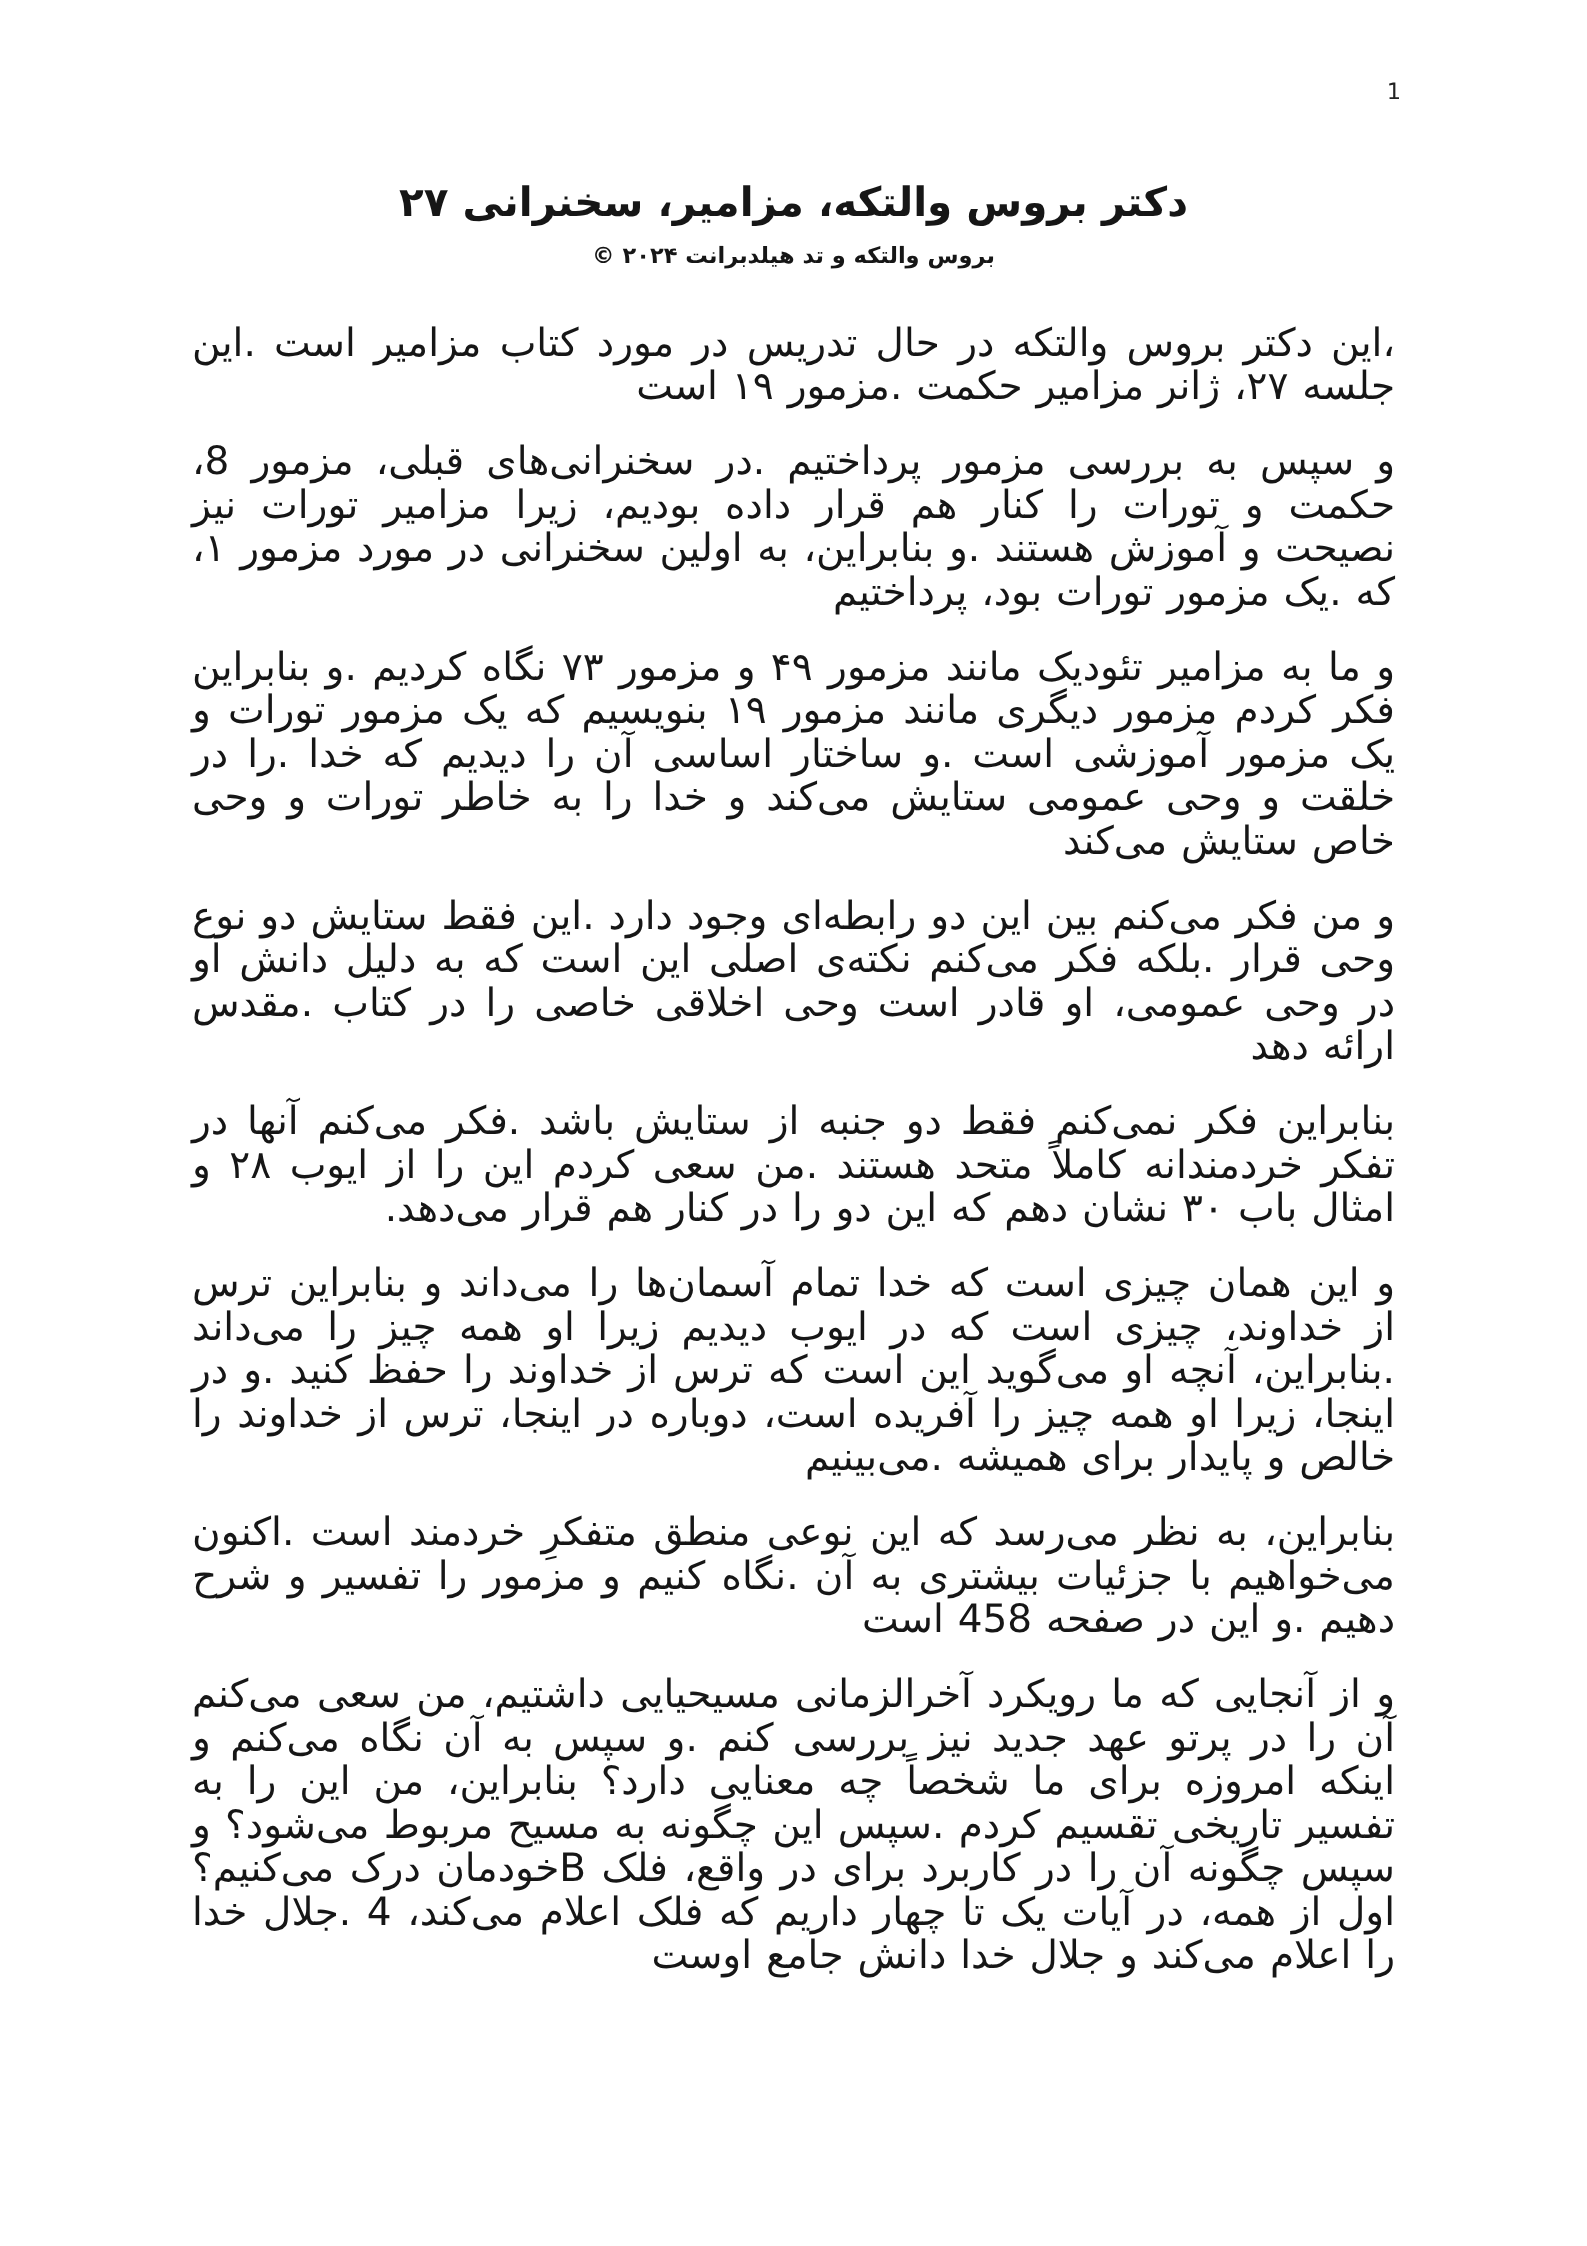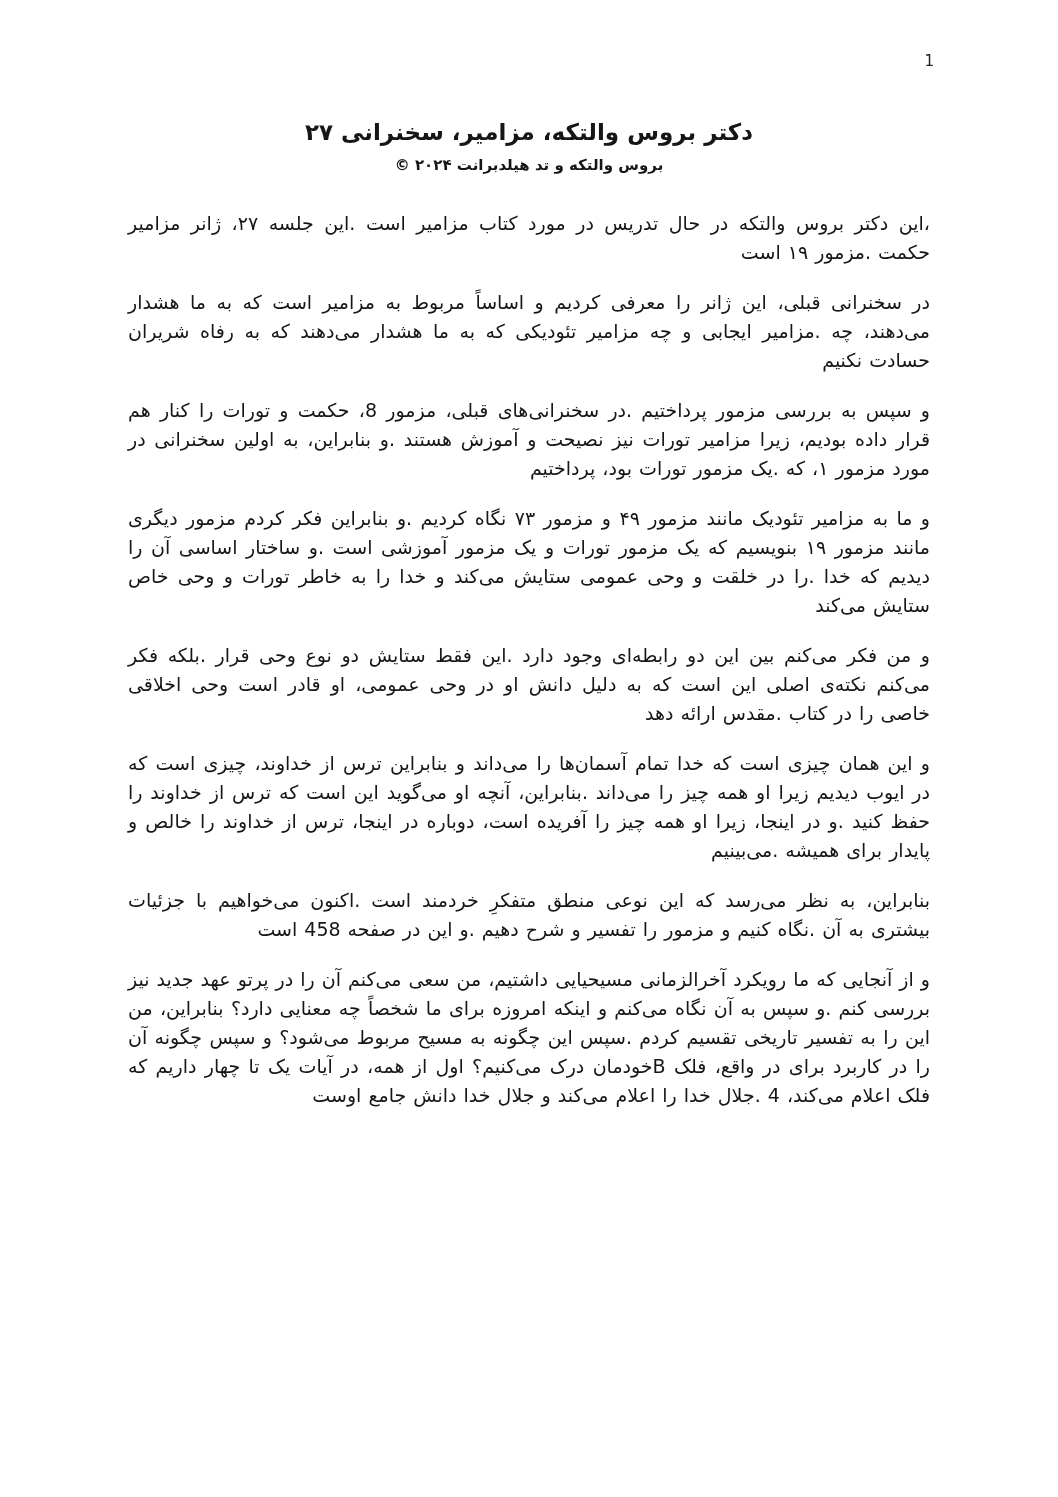--- a/index.html
+++ b/index.html
@@ -24,50 +24,50 @@
     position: absolute;
     top: 52px;
     right: 124px;
     font-size: 15px;
     color: #222;
     direction: ltr;
   }
   h1.doc-title {
     margin: 0 0 8px 0;
     text-align: center;
-    font-size: 23px;
+    font-size: 27px;
     font-weight: bold;
     line-height: 1.3;
   }
   h2.doc-subtitle {
     margin: 0 0 34px 0;
     text-align: center;
     font-size: 15px;
     font-weight: bold;
     line-height: 1.3;
   }
   .content p {
     margin: 0 0 21px 0;
-    font-size: 19px;
+    font-size: 26px;
     line-height: 29px;
     text-align: justify;
     text-justify: inter-word;
     word-spacing: 1px;
   }
 </style>
 </head>
 <body>
 
 <div class="page">
   <div class="page-number">1</div>
   <h1 class="doc-title">دکتر بروس والتکه، مزامیر، سخنرانی ۲۷</h1>
   <h2 class="doc-subtitle">بروس والتکه و تد هیلدبرانت ۲۰۲۴ ©</h2>
   <div class="content">
     <p>،این دکتر بروس والتکه در حال تدریس در مورد کتاب مزامیر است .این جلسه ۲۷، ژانر مزامیر حکمت .مزمور ۱۹ است</p>
-    <p>در سخنرانی قبلی، این ژانر را معرفی کردیم و اساساً مربوط به مزامیر است که به ما هشدار می‌دهند، چه .مزامیر ایجابی و چه مزامیر تئودیکی که به ما هشدار می‌دهند که به رفاه شریران حسادت نکنیم</p>
     <p>و سپس به بررسی مزمور پرداختیم .در سخنرانی‌های قبلی، مزمور 8، حکمت و تورات را کنار هم قرار داده بودیم، زیرا مزامیر تورات نیز نصیحت و آموزش هستند .و بنابراین، به اولین سخنرانی در مورد مزمور ۱، که .یک مزمور تورات بود، پرداختیم</p>
     <p>و ما به مزامیر تئودیک مانند مزمور ۴۹ و مزمور ۷۳ نگاه کردیم .و بنابراین فکر کردم مزمور دیگری مانند مزمور ۱۹ بنویسیم که یک مزمور تورات و یک مزمور آموزشی است .و ساختار اساسی آن را دیدیم که خدا .را در خلقت و وحی عمومی ستایش می‌کند و خدا را به خاطر تورات و وحی خاص ستایش می‌کند</p>
     <p>و من فکر می‌کنم بین این دو رابطه‌ای وجود دارد .این فقط ستایش دو نوع وحی قرار .بلکه فکر می‌کنم نکته‌ی اصلی این است که به دلیل دانش او در وحی عمومی، او قادر است وحی اخلاقی خاصی را در کتاب .مقدس ارائه دهد</p>
+    <p>بنابراین فکر نمی‌کنم فقط دو جنبه از ستایش باشد .فکر می‌کنم آنها در تفکر خردمندانه کاملاً متحد هستند .من سعی کردم این را از ایوب ۲۸ و امثال باب ۳۰ نشان دهم که این دو را در کنار هم قرار می‌دهد.</p>
     <p>و این همان چیزی است که خدا تمام آسمان‌ها را می‌داند و بنابراین ترس از خداوند، چیزی است که در ایوب دیدیم زیرا او همه چیز را می‌داند .بنابراین، آنچه او می‌گوید این است که ترس از خداوند را حفظ کنید .و در اینجا، زیرا او همه چیز را آفریده است، دوباره در اینجا، ترس از خداوند را خالص و پایدار برای همیشه .می‌بینیم</p>
     <p>بنابراین، به نظر می‌رسد که این نوعی منطق متفکرِ خردمند است .اکنون می‌خواهیم با جزئیات بیشتری به آن .نگاه کنیم و مزمور را تفسیر و شرح دهیم .و این در صفحه 458 است</p>
     <p>و از آنجایی که ما رویکرد آخرالزمانی مسیحیایی داشتیم، من سعی می‌کنم آن را در پرتو عهد جدید نیز بررسی کنم .و سپس به آن نگاه می‌کنم و اینکه امروزه برای ما شخصاً چه معنایی دارد؟ بنابراین، من این را به تفسیر تاریخی تقسیم کردم .سپس این چگونه به مسیح مربوط می‌شود؟ و سپس چگونه آن را در کاربرد برای در واقع، فلک Bخودمان درک می‌کنیم؟ اول از همه، در آیات یک تا چهار داریم که فلک اعلام می‌کند، 4 .جلال خدا را اعلام می‌کند و جلال خدا دانش جامع اوست</p>
   </div>
 </div>
 
 </body></html>

